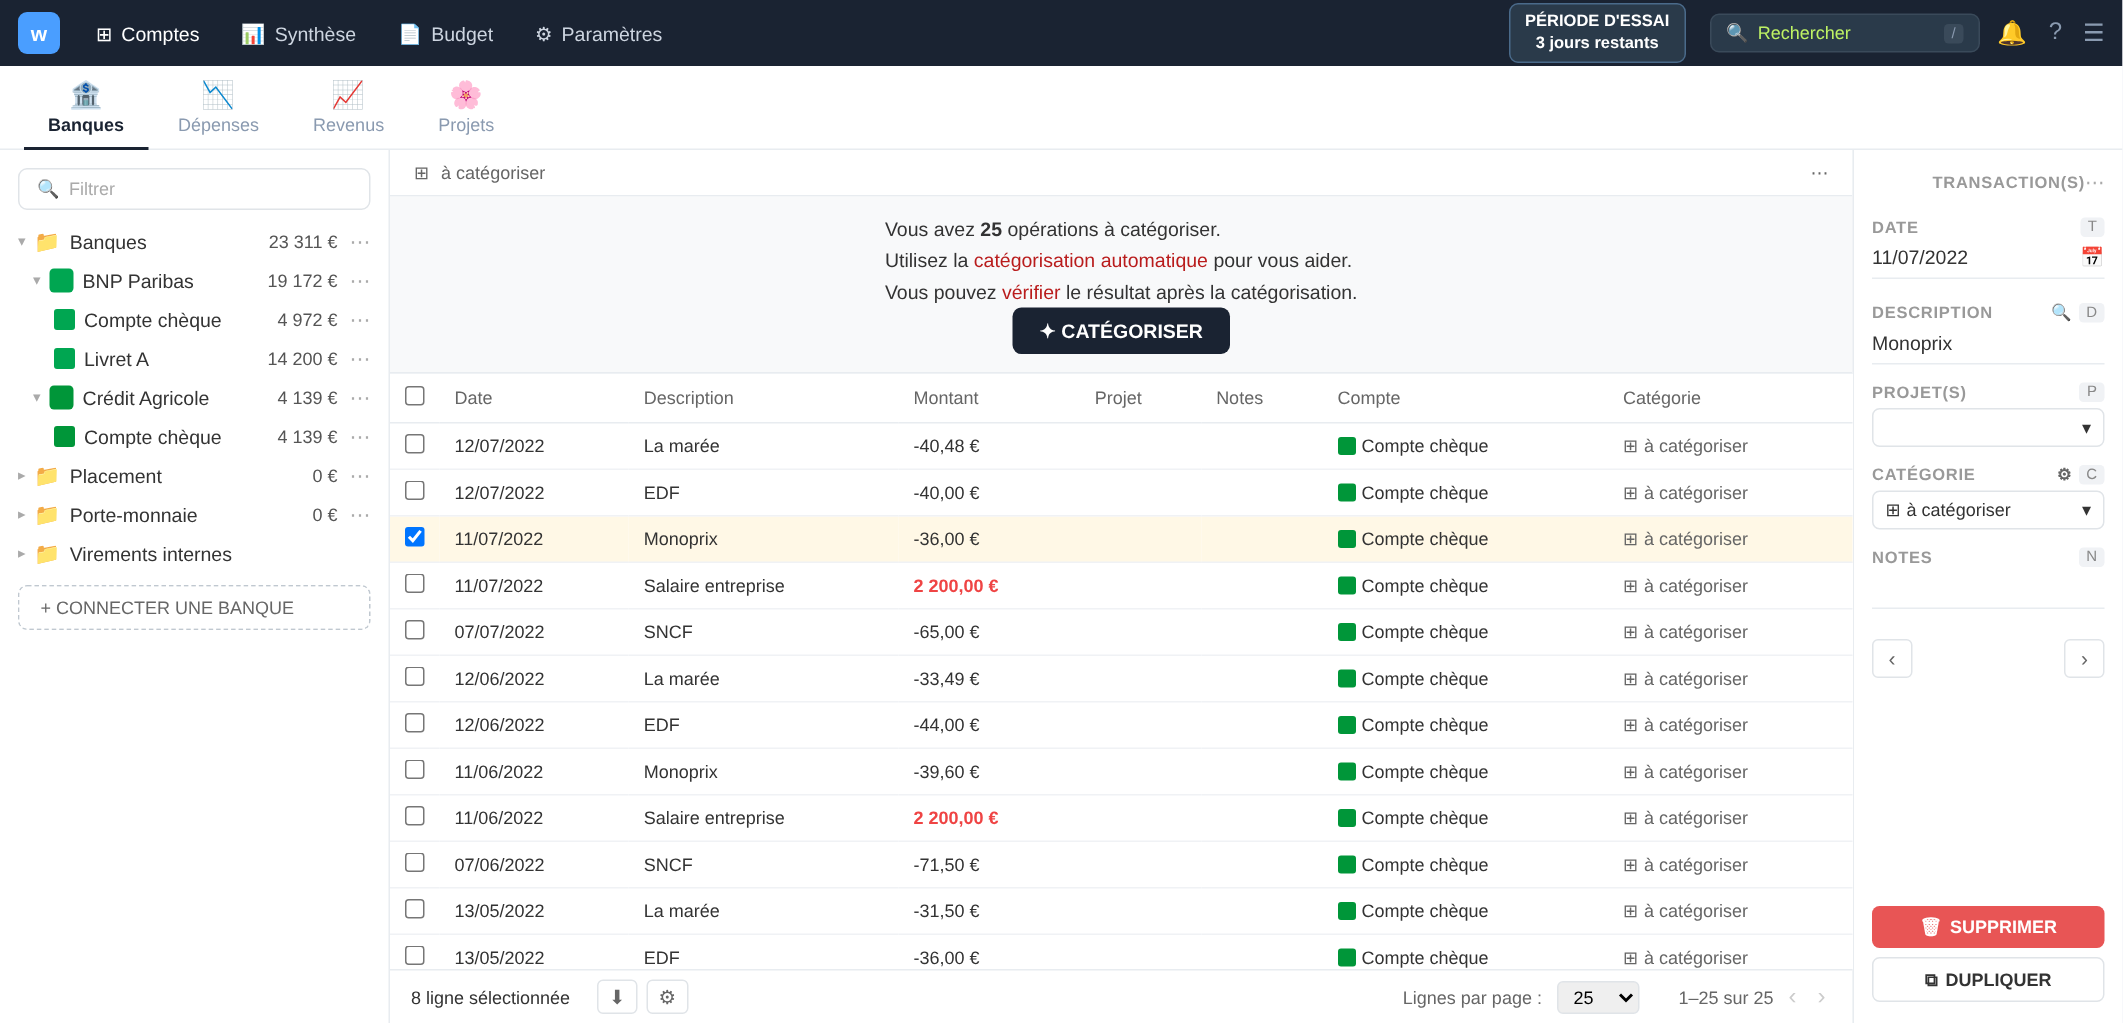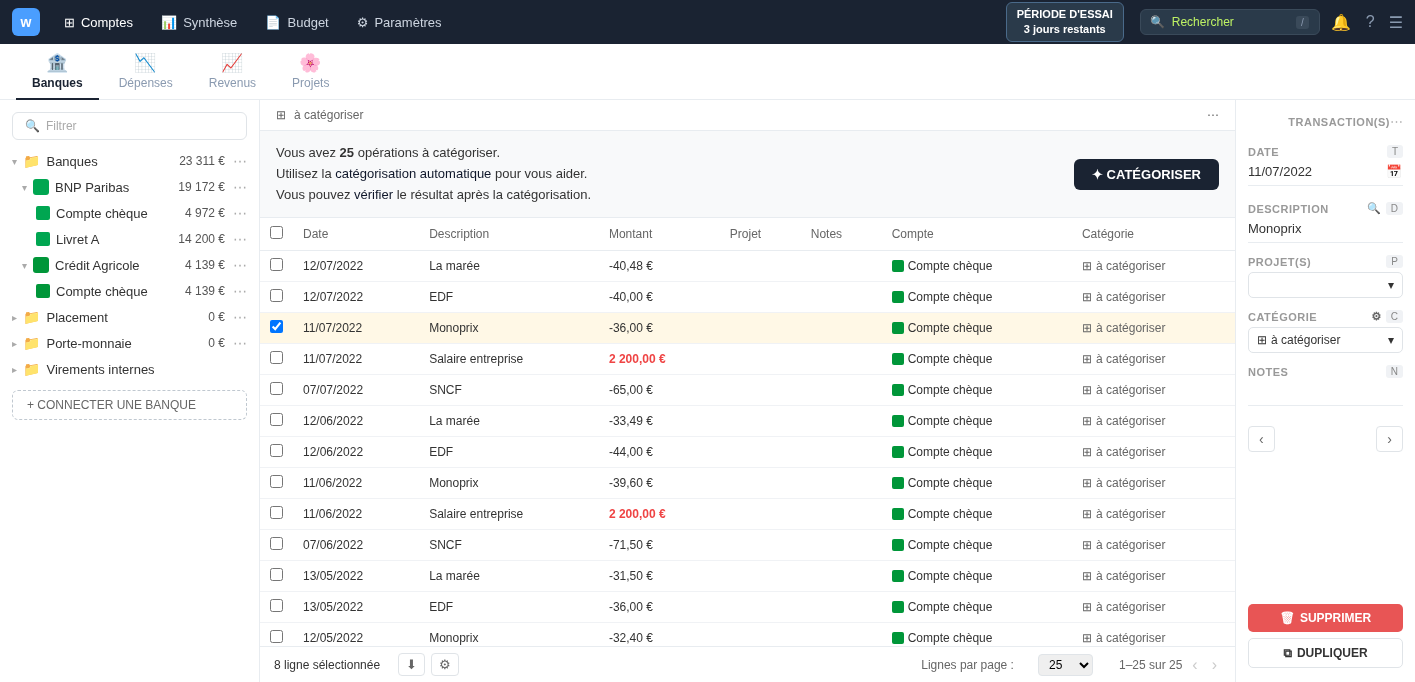--- a/index.html
+++ b/index.html
@@ -173,24 +173,25 @@
       font-size: 12px;
       color: #666;
     }
 
     
     .cat-banner {
       background: #f8f9fa;
       padding: 12px 16px;
       display: flex; align-items: center; justify-content: space-between;
       border-bottom: 1px solid #e8ecf0;
+      flex-direction: column;
     }
     .cat-banner-text { font-size: 13px; color: #333; line-height: 1.6; }
     .cat-banner-text strong { font-weight: 700; }
-    .cat-banner-text a { color: #0f172a; text-decoration: none; }
+    .cat-banner-text a { color: #b91c1c; text-decoration: none; }
     .cat-btn {
       background: #1a2332;
       color: white;
       border: none;
       border-radius: 6px;
       padding: 8px 18px;
       font-size: 13px;
       font-weight: 600;
       cursor: pointer;
       display: flex; align-items: center; gap: 6px;
@@ -244,21 +245,21 @@
       font-size: 12px;
       color: #666;
     }
     .bottom-bar .selected-info { font-weight: 500; color: #333; }
     .bottom-bar-actions { display: flex; gap: 6px; margin-left: 8px; }
     .bottom-icon-btn {
       background: none; border: 1px solid #e0e4e8; border-radius: 4px;
       padding: 3px 7px; cursor: pointer; color: #666; font-size: 13px;
     }
     .per-page {
-      display: flex; align-items: center; gap: 24px; margin-left: auto;
+      display: flex; align-items: center; gap: 10px; margin-left: auto;
     }
     .per-page select {
       border: 1px solid #e0e4e8; border-radius: 4px; padding: 2px 6px; font-size: 12px;
     }
     .pagination { display: flex; align-items: center; gap: 6px; margin-left: 16px; }
     .page-btn {
       background: none; border: none; cursor: pointer; color: #666; font-size: 16px;
       padding: 2px 4px;
     }
     .page-btn:disabled { color: #ccc; cursor: default; }

